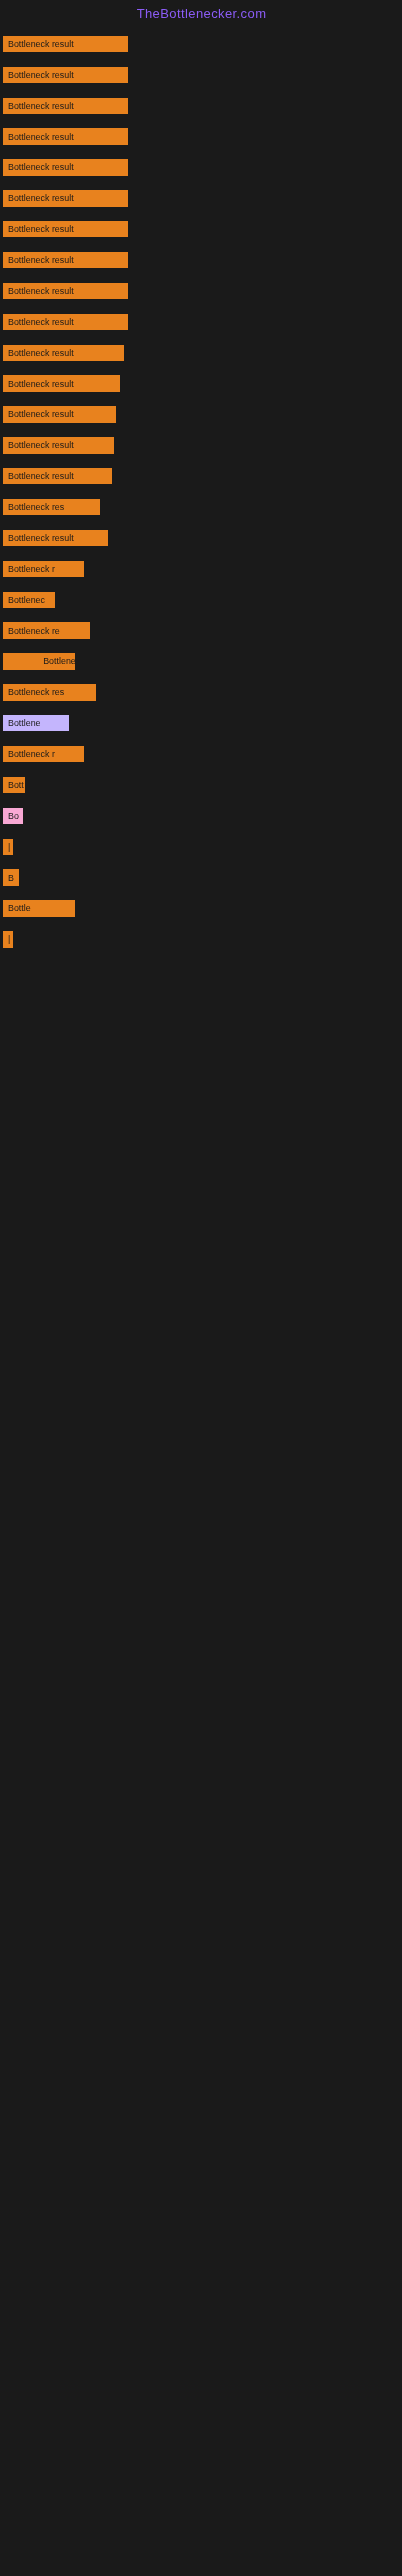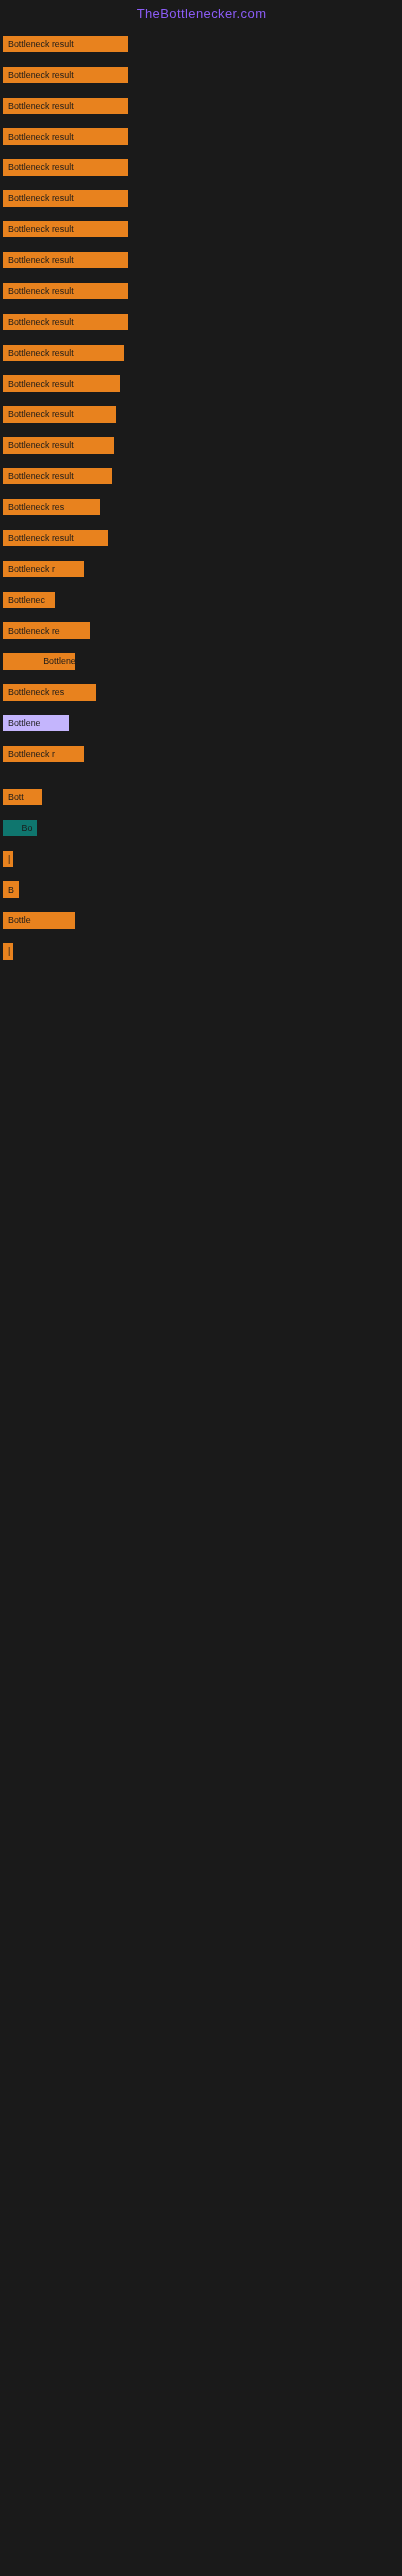--- a/index.html
+++ b/index.html
@@ -111,24 +111,24 @@
     <div class="bottleneck-bar">
       <div class="bar-label" style="width: 93px; background-color: rgb(232, 130, 30); color: rgb(26, 26, 26);">Bottleneck res</div>
     </div>
     <div class="bottleneck-bar">
       <div class="bar-label" style="width: 66px; background-color: #c4b5fd; color: rgb(26, 26, 26);">Bottlene</div>
     </div>
     <div class="bottleneck-bar">
       <div class="bar-label" style="width: 81px; background-color: rgb(232, 130, 30); color: rgb(26, 26, 26);">Bottleneck r</div>
     </div>
     <div class="bottleneck-bar">
-      <div class="bar-label" style="width: 39px; background-color: rgb(232, 130, 30); color: rgb(26, 26, 26); margin-top: 12px;">Bott</div>
+      <div class="bar-label" style="width: 22px; background-color: rgb(232, 130, 30); color: rgb(26, 26, 26);">Bott</div>
     </div>
     <div class="bottleneck-bar">
-      <div class="bar-label" style="width: 34px; background-color: #0f766e; color: rgb(26, 26, 26); text-align: right;">Bo</div>
+      <div class="bar-label" style="width: 20px; background-color: #f9a8d4; color: rgb(26, 26, 26);">Bo</div>
     </div>
     <div class="bottleneck-bar">
       <div class="bar-label" style="width: 8px; background-color: rgb(232, 130, 30); color: rgb(26, 26, 26);">|</div>
     </div>
     <div class="bottleneck-bar">
       <div class="bar-label" style="width: 16px; background-color: rgb(232, 130, 30); color: rgb(26, 26, 26);">B</div>
     </div>
     <div class="bottleneck-bar">
       <div class="bar-label" style="width: 72px; background-color: rgb(232, 130, 30); color: rgb(26, 26, 26);">Bottle</div>
     </div>

